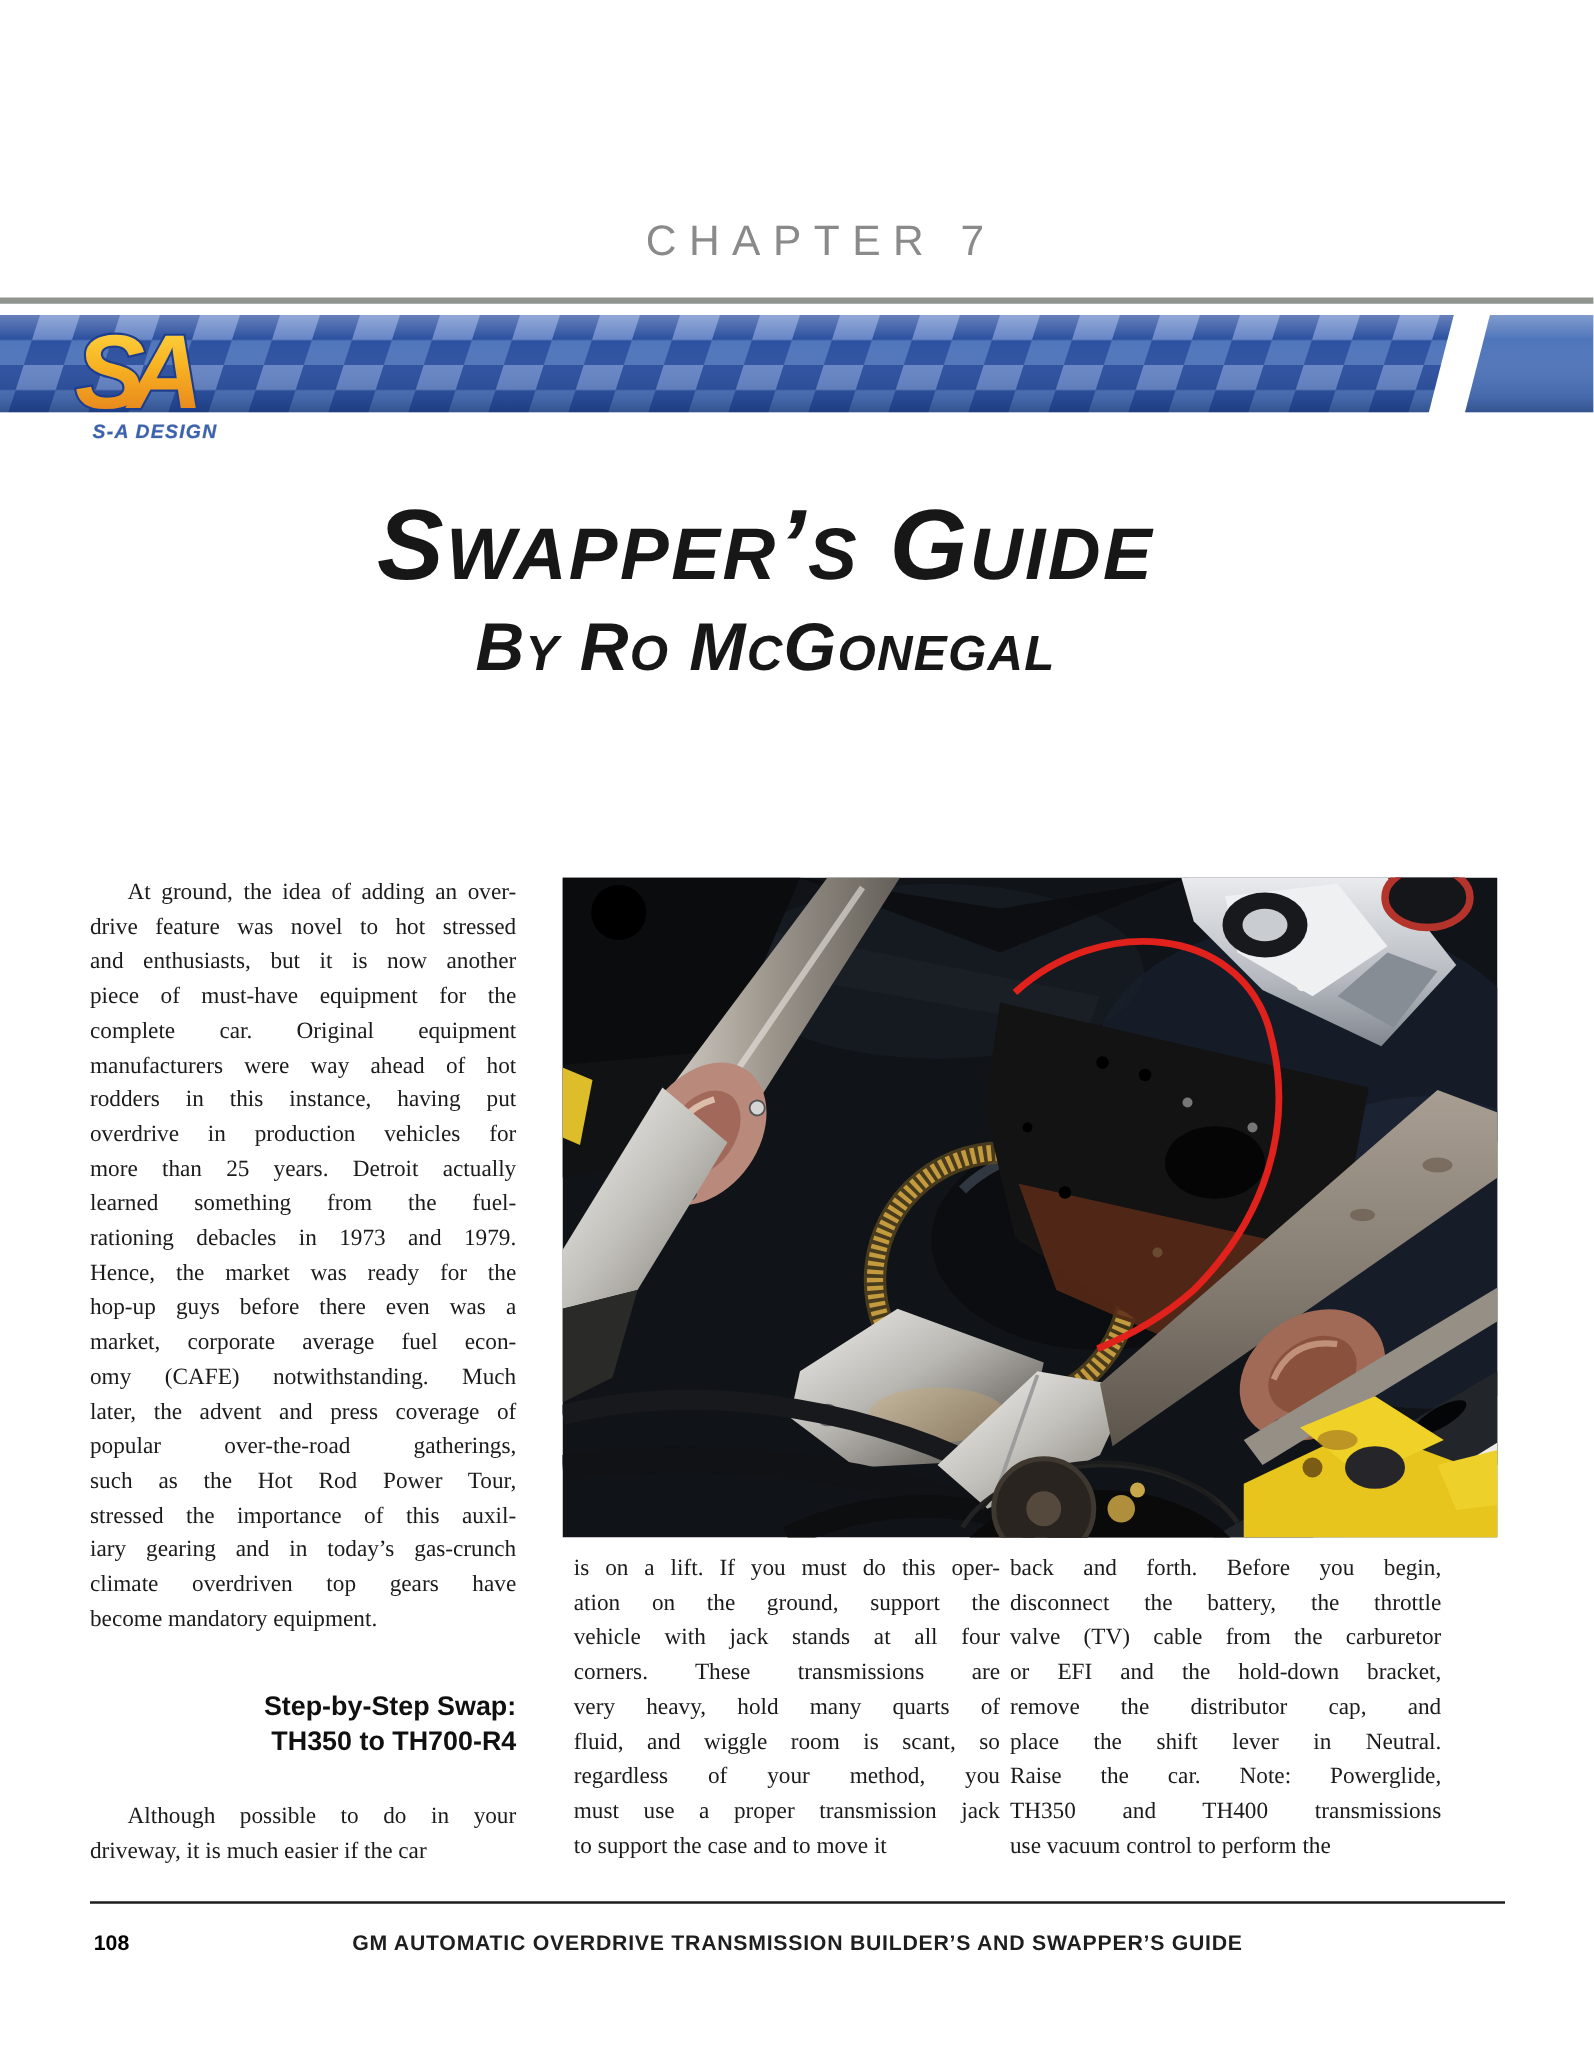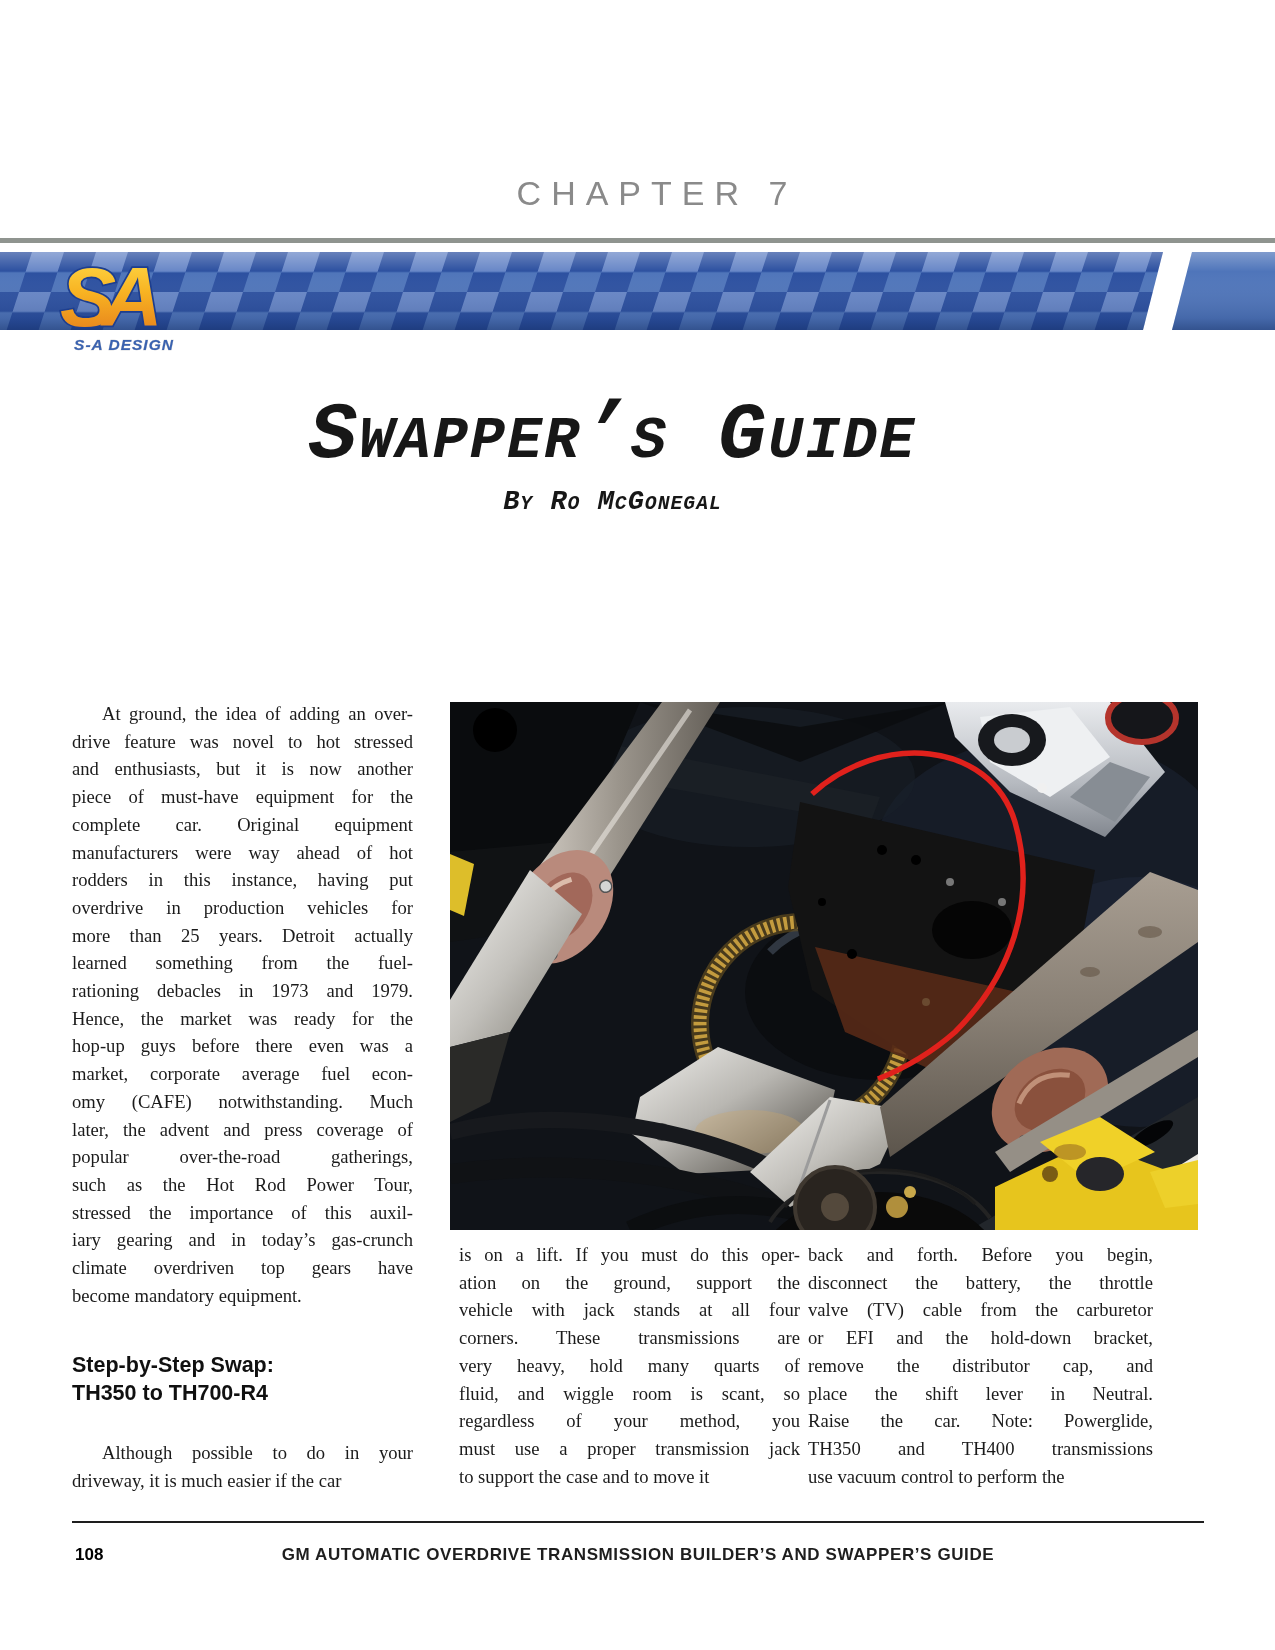--- a/index.html
+++ b/index.html
@@ -12,36 +12,36 @@
     letter-spacing:10px; color:var(--c-chapter-gray,#8a8a8a);padding-left:32px; }
   .rule-gray { position:absolute; top:238px; left:0; width:1275px; height:5px;
     background:var(--c-rule-gray,#8f948f); }
   .banner { position:absolute; top:252px; left:0; width:1275px; height:78px; }
   .banner svg { display:block; width:100%; height:100%; }
   .logo { position:absolute; top:250px; left:44px; width:156px; height:106px; }
   .logo svg { display:block; width:100%; height:100%; overflow:visible; }
 
   
   .title-wrap { position:absolute; top:394px; left:0; width:1225px; text-align:center;
-    font-family:Liberation Mono, monospace; font-weight:bold; font-style:italic; color:#171717; }
+    font-family:Liberation Sans, sans-serif; font-weight:bold; font-style:italic; color:#171717; }
   .title-main { font-size:80px; line-height:1.04; letter-spacing:2px; }
-  .byline { margin-top:10px; font-size:27px; letter-spacing:1px; }
+  .byline { margin-top:10px; font-size:54px; letter-spacing:1px; }
   .cap-big, .cap-small { white-space:pre; }
   .cap-small { font-size:0.73em; }
 
   
   .column { position:absolute; font-size:18.6px; line-height:27.7px; color:#1b1b1b; }
   .col-left   { left:72px;  top:700px;  width:341px; }
   .col-middle { left:459px; top:1241px; width:341px; }
   .col-right  { left:808px; top:1241px; width:345px; }
   .tline { text-align:justify; text-align-last:justify; }
   .tline.tlast { text-align-last:left; }
   .tline.tindent { text-indent:30px; }
   .subhead { font-family:"Liberation Sans", sans-serif; font-weight:bold; font-size:21.5px;
-    line-height:28px; text-align:left; margin:42px 0 32px; color:#101010; }
+    line-height:28px; text-align:right; margin:42px 0 32px; color:#101010; }
 
   
   .photo { position:absolute; left:450px; top:702px; width:748px; height:528px; }
   .photo svg { display:block; width:100%; height:100%; }
 
   
   .footer-rule { position:absolute; left:72px; top:1521px; width:1132px; height:2px; background:#1e1e1e; }
   .page-number { position:absolute; left:75px; top:1545px;
     font-family:"Liberation Sans", sans-serif; font-weight:bold; font-size:17px; color:#000000; }
   .footer-title { position:absolute; left:72px; top:1545px; width:1132px; text-align:center;

